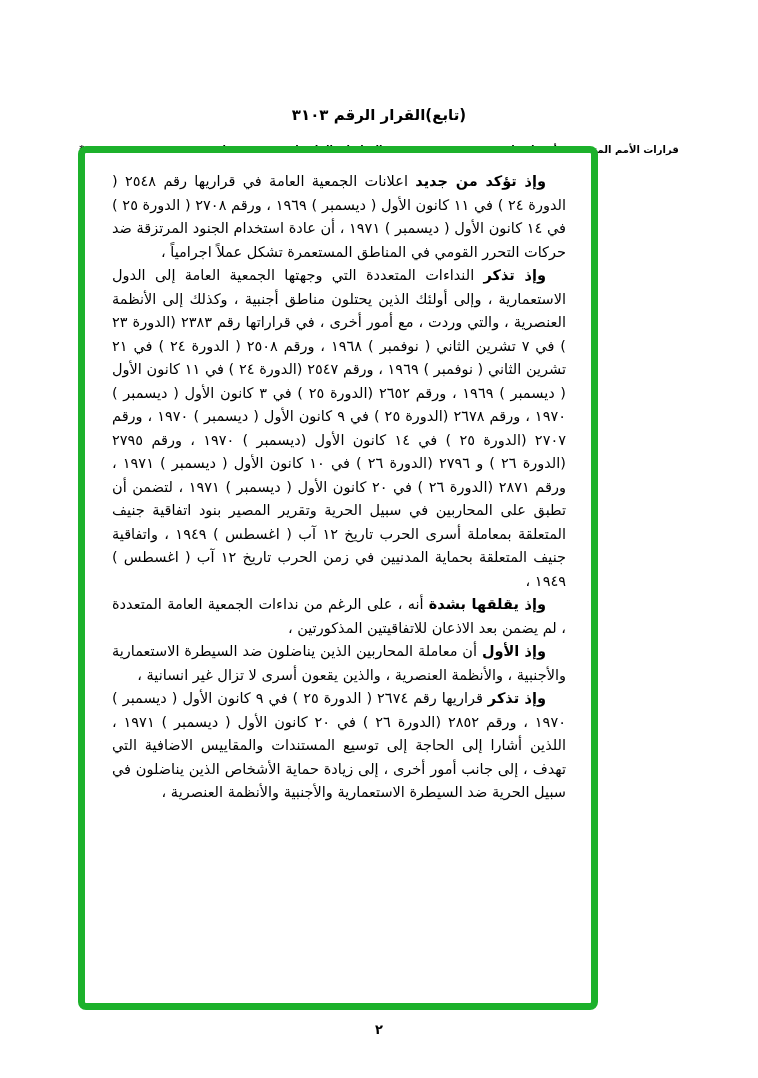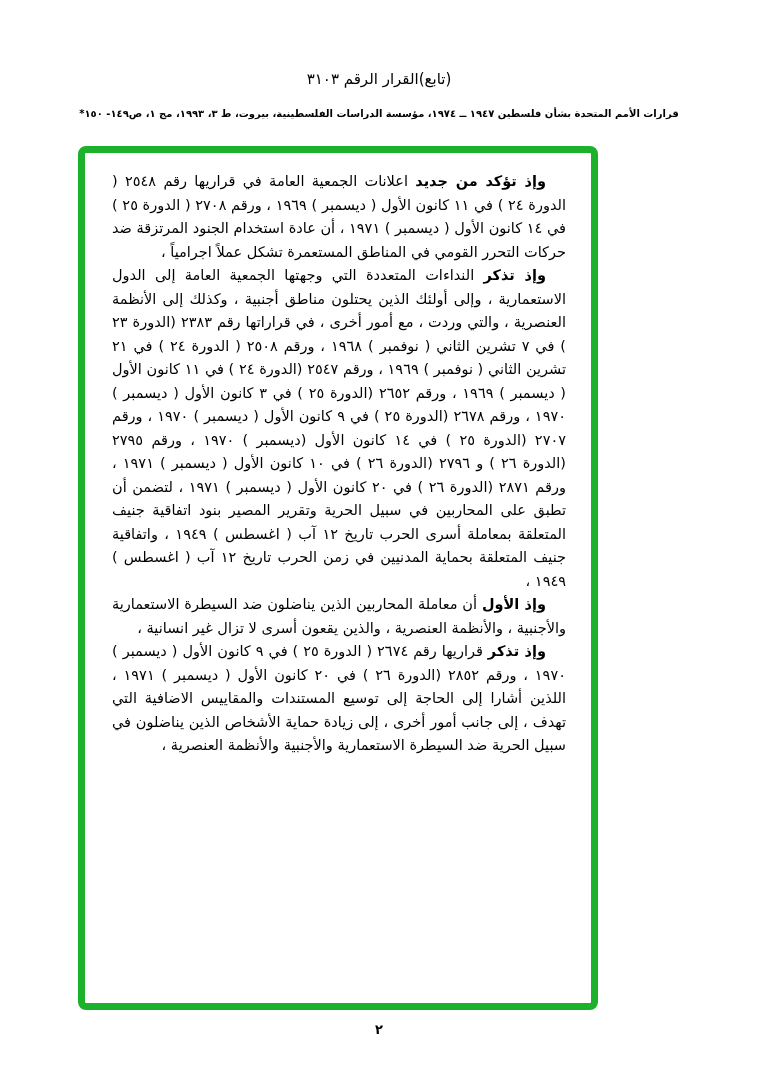--- a/index.html
+++ b/index.html
@@ -12,22 +12,23 @@
     color:#000;
   }
   .header{
     position:absolute;
     top:70px;left:0;right:0;
     text-align:center;
     direction:rtl;
   }
   .header-title{
     font-size:15px;
-    font-weight:normal;
+    font-weight:bold;
     letter-spacing:0.5px;
+    margin-top:36px;
   }
   .source-line{
     margin-top:20px;
     font-size:10px;
     font-weight:bold;
     white-space:nowrap;
     direction:rtl;
   }
   .green-box{
     position:absolute;
@@ -68,20 +69,21 @@
   <div class="source-line">قرارات الأمم المتحدة بشأن فلسطين ١٩٤٧ ــ ١٩٧٤، مؤسسة الدراسات الفلسطينية، بيروت، ط ٣، ١٩٩٣، مج ١، ص١٤٩- ١٥٠*</div>
 </div>
 
 <div class="green-box">
   <div class="text-block">
 
     <p><span class="lead">وإذ تؤكد من جديد</span><span> اعلانات الجمعية العامة في قراريها رقم ٢٥٤٨ ( الدورة ٢٤ ) في ١١ كانون الأول ( ديسمبر ) ١٩٦٩ ، ورقم ٢٧٠٨ ( الدورة ٢٥ ) في ١٤ كانون الأول ( ديسمبر ) ١٩٧١ ، أن عادة استخدام الجنود المرتزقة ضد حركات التحرر القومي في المناطق المستعمرة تشكل عملاً اجرامياً ،</span></p>
 
     <p><span class="lead">وإذ تذكر</span><span> النداءات المتعددة التي وجهتها الجمعية العامة إلى الدول الاستعمارية ، وإلى أولئك الذين يحتلون مناطق أجنبية ، وكذلك إلى الأنظمة العنصرية ، والتي وردت ، مع أمور أخرى ، في قراراتها رقم ٢٣٨٣ (الدورة ٢٣ ) في ٧ تشرين الثاني ( نوفمبر ) ١٩٦٨ ، ورقم ٢٥٠٨ ( الدورة ٢٤ ) في ٢١ تشرين الثاني ( نوفمبر ) ١٩٦٩ ، ورقم ٢٥٤٧ (الدورة ٢٤ ) في ١١ كانون الأول ( ديسمبر ) ١٩٦٩ ، ورقم ٢٦٥٢ (الدورة ٢٥ ) في ٣ كانون الأول ( ديسمبر ) ١٩٧٠ ، ورقم ٢٦٧٨ (الدورة ٢٥ ) في ٩ كانون الأول ( ديسمبر ) ١٩٧٠ ، ورقم ٢٧٠٧ (الدورة ٢٥ ) في ١٤ كانون الأول (ديسمبر ) ١٩٧٠ ، ورقم ٢٧٩٥ (الدورة ٢٦ ) و ٢٧٩٦ (الدورة ٢٦ ) في ١٠ كانون الأول ( ديسمبر ) ١٩٧١ ، ورقم ٢٨٧١ (الدورة ٢٦ ) في ٢٠ كانون الأول ( ديسمبر ) ١٩٧١ ، لتضمن أن تطبق على المحاربين في سبيل الحرية وتقرير المصير بنود اتفاقية جنيف المتعلقة بمعاملة أسرى الحرب تاريخ ١٢ آب ( اغسطس ) ١٩٤٩ ، واتفاقية جنيف المتعلقة بحماية المدنيين في زمن الحرب تاريخ ١٢ آب ( اغسطس ) ١٩٤٩ ،</span></p>
 
+    <p><span class="lead">وإذ يقلقها بشدة</span><span> أنه ، على الرغم من نداءات الجمعية العامة المتعددة ، لم يضمن بعد الاذعان للاتفاقيتين المذكورتين ،</span></p>
 
     <p><span class="lead">وإذ الأول</span><span> أن معاملة المحاربين الذين يناضلون ضد السيطرة الاستعمارية والأجنبية ، والأنظمة العنصرية ، والذين يقعون أسرى لا تزال غير انسانية ،</span></p>
 
     <p><span class="lead">وإذ تذكر</span><span> قراريها رقم ٢٦٧٤ ( الدورة ٢٥ ) في ٩ كانون الأول ( ديسمبر ) ١٩٧٠ ، ورقم ٢٨٥٢ (الدورة ٢٦ ) في ٢٠ كانون الأول ( ديسمبر ) ١٩٧١ ، اللذين أشارا إلى الحاجة إلى توسيع المستندات والمقاييس الاضافية التي تهدف ، إلى جانب أمور أخرى ، إلى زيادة حماية الأشخاص الذين يناضلون في سبيل الحرية ضد السيطرة الاستعمارية والأجنبية والأنظمة العنصرية ،</span></p>
 
   </div>
 </div>
 
 <div class="page-number">٢</div>
 

